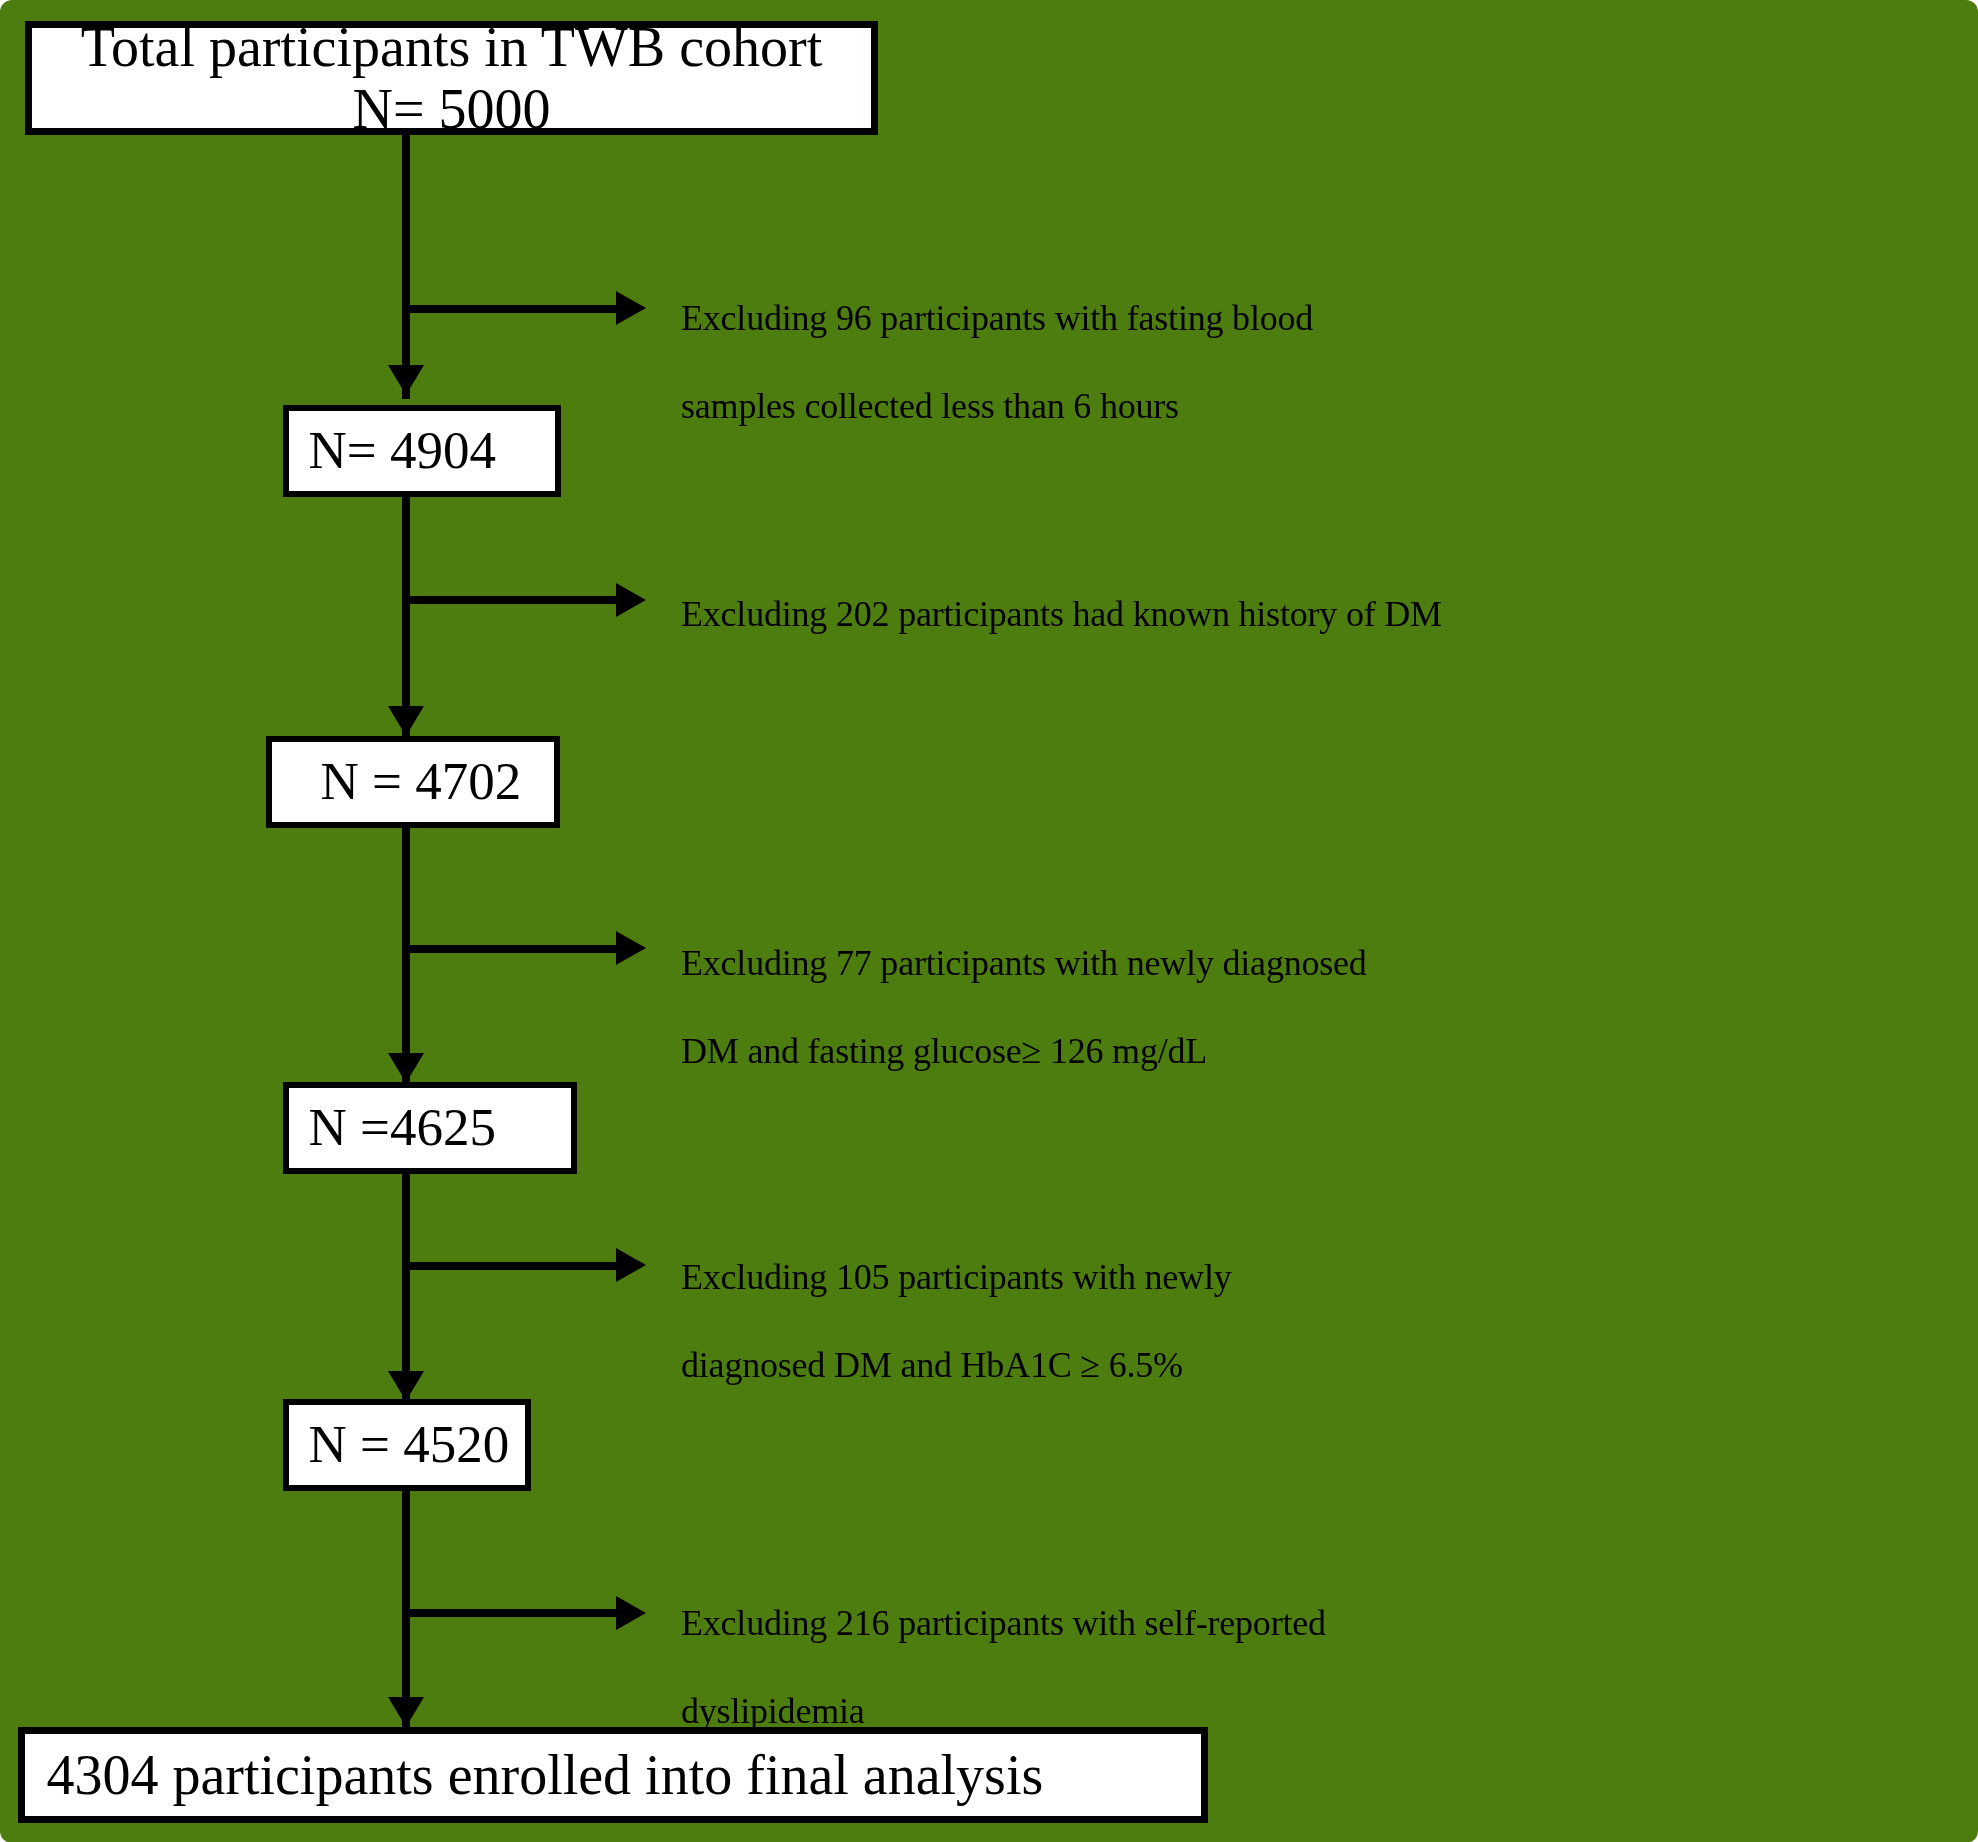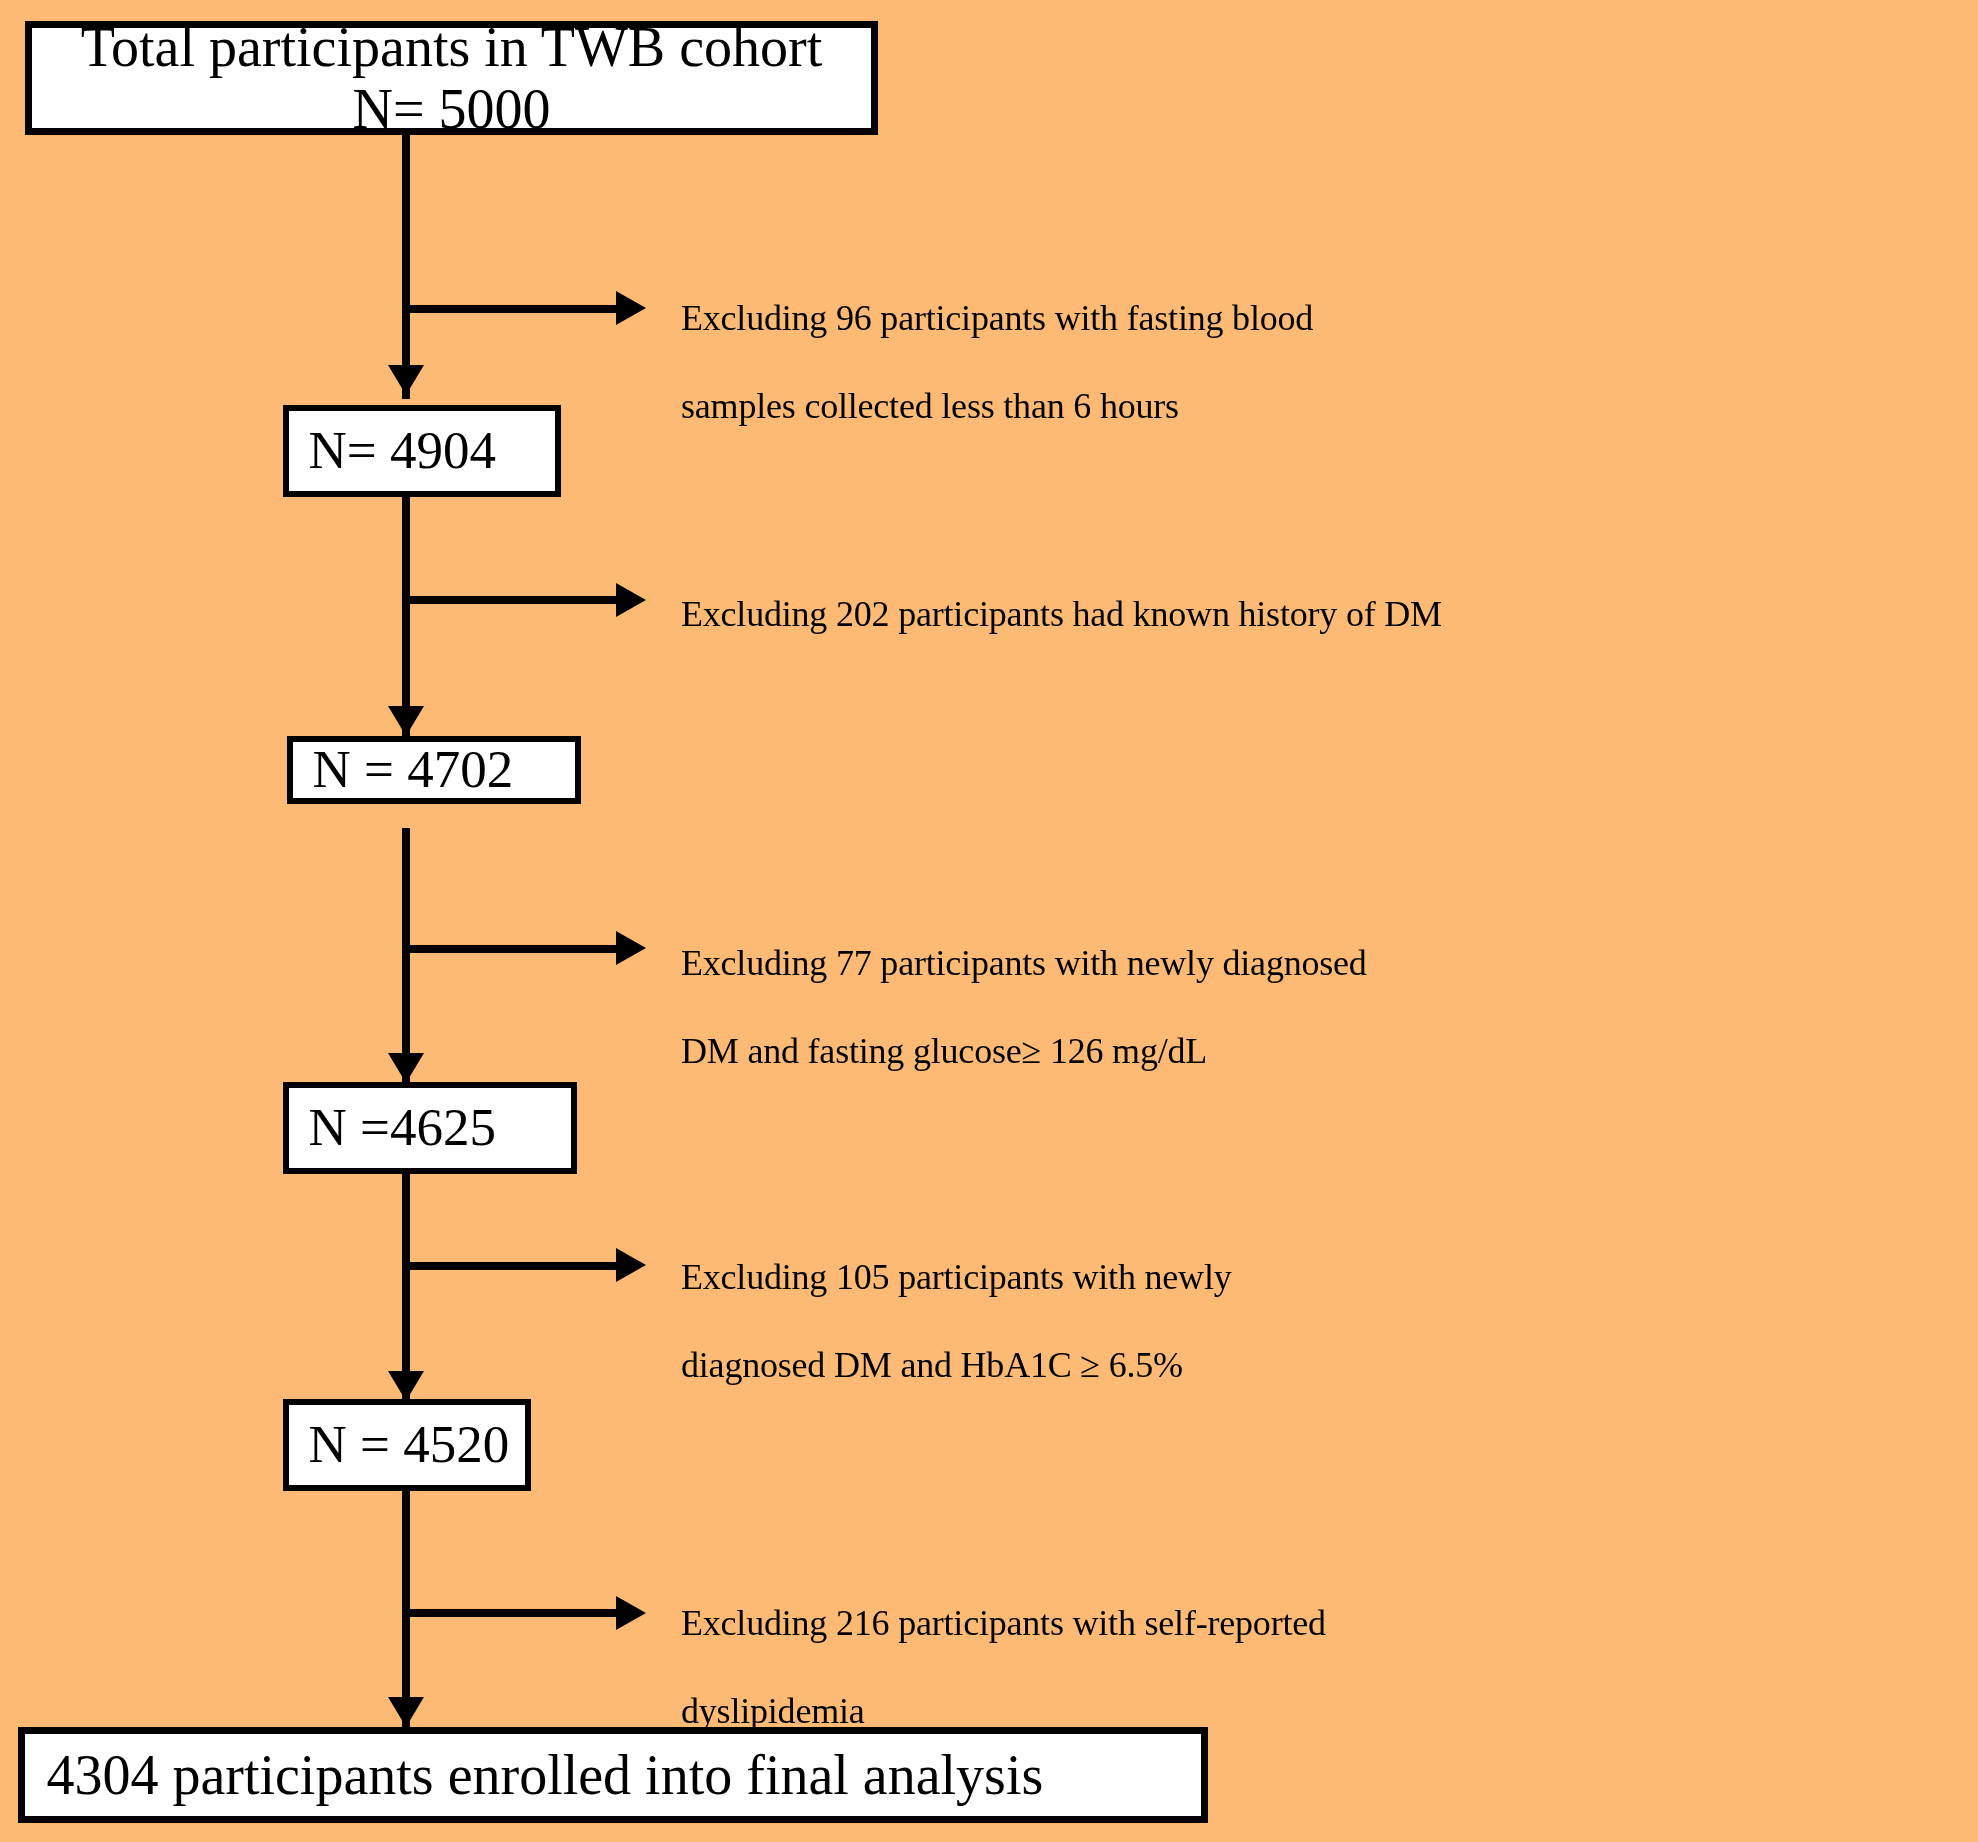--- a/index.html
+++ b/index.html
@@ -4,24 +4,25 @@
 <style>
   html, body {
     margin: 0;
     padding: 0;
     background: #ffffff;
   }
   #canvas {
     position: relative;
     width: 1978px;
     height: 1843px;
-    background: #fdba74;
+    background: #4d7c0f;
     font-family: "Liberation Serif", "DejaVu Serif", serif;
     color: #000000;
     overflow: hidden;
+    border-radius: 12px;
   }
 
   
   .node-box {
     position: absolute;
     box-sizing: border-box;
     border: 6.2px solid #000000;
     background: #ffffff;
     display: flex;
     flex-direction: column;
@@ -121,21 +122,21 @@
 
   <div class="vline" style="left:402px; top:496px; height:241px;"></div>
   <div class="arrow-down" style="left:388px; top:706px;"></div>
   <div class="hline" style="left:402px; top:596px; width:221px;"></div>
   <div class="arrow-right" style="left:616px; top:583px;"></div>
 
   <div class="exclusion" style="left:664px; top:549px; width:1310px;">
     <span class="ex-line">Excluding 202 participants had known history of DM</span>
   </div>
 
-  <div class="node-box n-node" style="left:287px; top:736px; width:294px; height:68px;">
+  <div class="node-box n-node" style="left:266px; top:736px; width:294px; height:92px;padding-left:29px;">
     <span class="node-line">N = 4702</span>
   </div>
 
   <div class="vline" style="left:402px; top:828px; height:258px;"></div>
   <div class="arrow-down" style="left:388px; top:1053px;"></div>
   <div class="hline" style="left:402px; top:945px; width:221px;"></div>
   <div class="arrow-right" style="left:616px; top:931px;"></div>
 
   <div class="exclusion" style="left:664px; top:898px; width:1248px;">
     <span class="ex-line">Excluding 77 participants with newly diagnosed</span>

